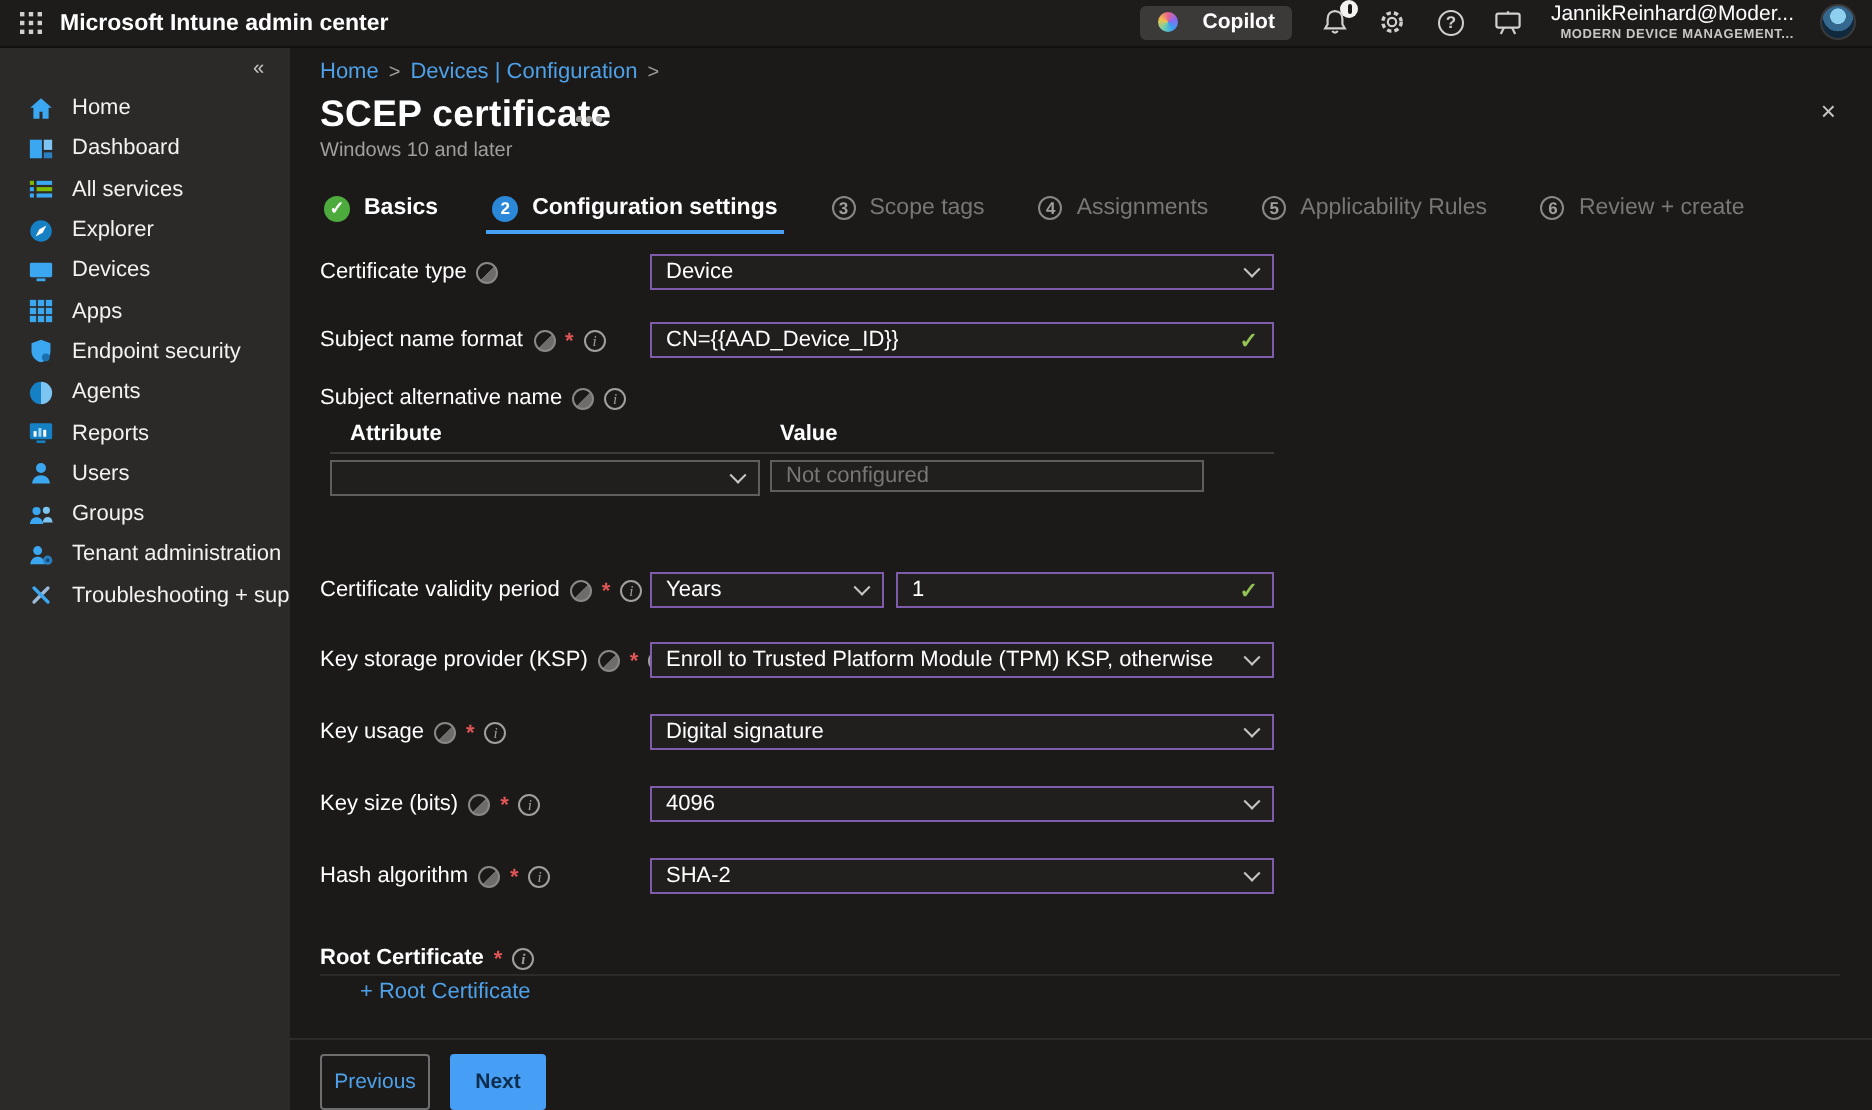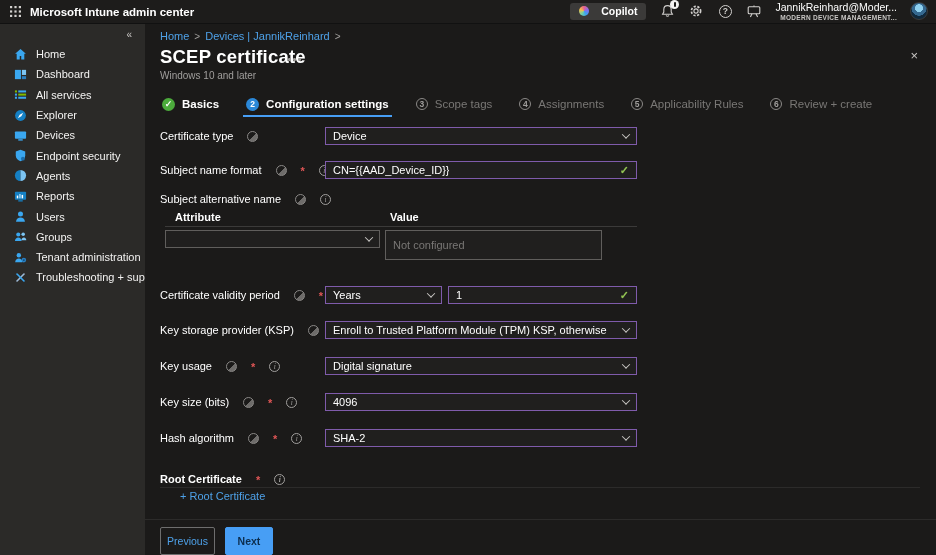--- a/index.html
+++ b/index.html
@@ -55,38 +55,38 @@
   .scir { width:13px; height:13px; border-radius:50%; display:flex; align-items:center;
           justify-content:center; font-size:8.5px; font-weight:700; flex:none; }
   .scir.green { background:#4cab3c; color:#fff; font-size:9px; }
   .scir.blue { background:#2b88d8; color:#fff; }
   .scir.gray { width:12px; height:12px; border:1px solid #8a8886; color:#a19f9d; background:transparent; }
   .slabel { font-size:11.5px; color:#797775; }
   .step.on .slabel { color:#fff; font-weight:700; }
   .step.active::after { content:""; position:absolute; left:-3px; right:-3px; bottom:-6px; height:2px; background:#479ef5; }
 
   
-  .flabel { position:absolute; left:15px; height:18px; display:flex; align-items:center; gap:14px;
+  .flabel { position:absolute; left:15px; height:18px; display:flex; align-items:center; gap:5px;
             font-size:11px; color:#fff; white-space:nowrap;justify-content:center; }
   .flabel.b { font-weight:700; }
   .cpi { width:11px; height:11px; border:1px solid #8a8886; border-radius:50%; flex:none;
          background:linear-gradient(135deg, transparent 52%, #6e6c6a 52%); }
   .req { color:#e05656; font-size:11px; font-weight:700; margin-top:2px; }
   .info { width:11px; height:11px; border:1px solid #a19f9d; border-radius:50%; color:#a19f9d;
           font-size:7.5px; display:flex; align-items:center; justify-content:center; flex:none; font-style:italic;
           font-family:"Liberation Serif", serif; }
   .ctrl { position:absolute; height:18px; background:#201f1e; border:1px solid #605e5c;
           display:flex; align-items:center; justify-content:space-between; gap:14px;
           padding:0 7px; font-size:11px; color:#fff; cursor:pointer; }
   .ctrl.mod { border-color:#7f5bab; }
   .ctrl .val { white-space:nowrap; overflow:hidden; }
   .chv { width:6px; height:6px; border-right:1.4px solid #c8c6c4; border-bottom:1.4px solid #c8c6c4;
          transform:rotate(45deg) translate(-1px,-1px); flex:none; }
   .ok { color:#92c353; font-weight:700; flex:none; }
-  .tin { position:absolute; height:30px; background:#201f1e; border:1px solid #605e5c; color:#fff;
+  .tin { position:absolute; height:16px; background:#201f1e; border:1px solid #605e5c; color:#fff;
          font-size:11px; padding:0 7px; font-family:"Liberation Sans", sans-serif; outline:none; }
   .tin::placeholder { color:#797775; }
   .thead { position:absolute; font-size:11px; font-weight:700; color:#fff; }
   .hr { position:absolute; height:1px; background:#3b3a39; }
   .hr.faint { background:#2c2b2a; }
   .link { position:absolute; font-size:11px; color:#4ea1e8; cursor:pointer;margin-left:20px; }
 
   
   .btn { position:absolute; height:28px; display:flex; align-items:center; justify-content:center;
          font-size:10.5px; border-radius:2px; cursor:pointer; font-family:"Liberation Sans", sans-serif; }
@@ -199,20 +199,38 @@
           <svg width="13" height="13" viewBox="0 0 14 14">
             <rect x="1" y="2.6" width="12" height="7.8" rx="0.8" fill="#3aa7f0"></rect>
             <rect x="4.6" y="11" width="4.8" height="1.5" fill="#3aa7f0"></rect>
           </svg>
         </span>
       <span>Devices</span>
     </div>
     <div class="sbi">
       <span class="sbico">
           <svg width="13" height="13" viewBox="0 0 14 14">
+            <g fill="#3aa7f0">
+              <rect x="1" y="1" width="3.4" height="3.4"></rect>
+              <rect x="5.3" y="1" width="3.4" height="3.4"></rect>
+              <rect x="9.6" y="1" width="3.4" height="3.4"></rect>
+              <rect x="1" y="5.3" width="3.4" height="3.4"></rect>
+              <rect x="5.3" y="5.3" width="3.4" height="3.4"></rect>
+              <rect x="9.6" y="5.3" width="3.4" height="3.4"></rect>
+              <rect x="1" y="9.6" width="3.4" height="3.4"></rect>
+              <rect x="5.3" y="9.6" width="3.4" height="3.4"></rect>
+              <rect x="9.6" y="9.6" width="3.4" height="3.4"></rect>
+            </g>
+          </svg>
+        </span>
+      <span>Apps</span>
+    </div>
+    <div class="sbi">
+      <span class="sbico">
+          <svg width="13" height="13" viewBox="0 0 14 14">
             <path d="M7 .9l5.1 1.9v4.3c0 3-2.1 5.1-5.1 6-3-.9-5.1-3-5.1-6V2.8z" fill="#3aa7f0"></path>
             <circle cx="9.6" cy="10.4" r="2.1" fill="#1b6fae"></circle>
           </svg>
         </span>
       <span>Endpoint security</span>
     </div>
     <div class="sbi">
       <span class="sbico">
           <svg width="13" height="13" viewBox="0 0 14 14">
             <path d="M7 1a6 6 0 1 0 .01 12z" fill="#1580c4"></path>
@@ -278,21 +296,21 @@
       <span>Troubleshooting + support</span>
     </div>
   </div>
 </nav>
 
 <main class="main">
 
   <div class="crumbs">
     <span class="crumb">Home</span>
     <span class="csep">&gt;</span>
-    <span class="crumb">Devices | JannikReinhard</span>
+    <span class="crumb">Devices | Configuration</span>
     <span class="csep">&gt;</span>
   </div>
 
   <h1 class="ptitle">SCEP certificate</h1>
   <div class="dots">
       <i></i>
       <i></i>
       <i></i>
     </div>
   <div class="close">×</div>

